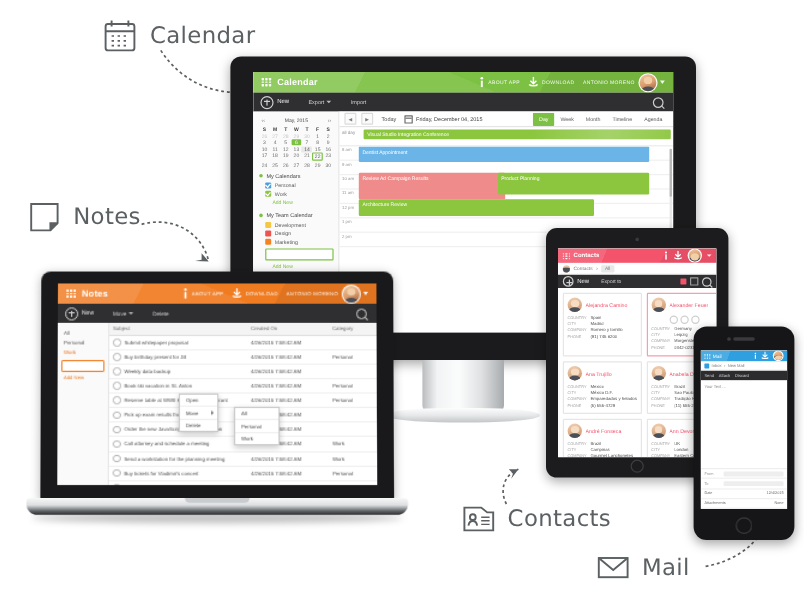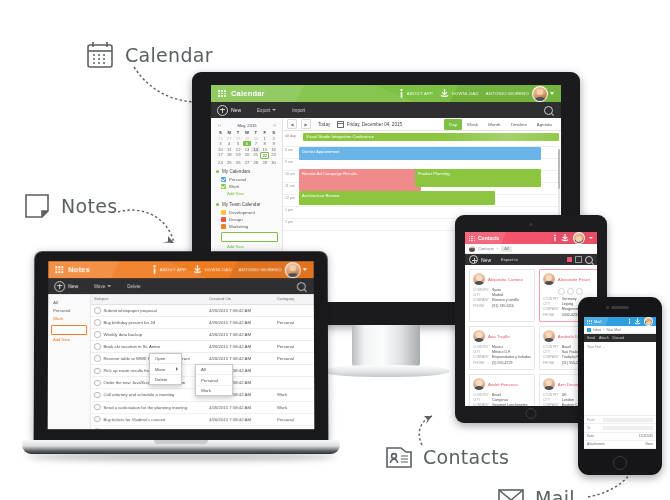--- a/index.html
+++ b/index.html
@@ -2,21 +2,21 @@
 <html><head>
 <meta charset="utf-8">
 <style>
   html,body{margin:0;padding:0;}
   body{
     width:670px;height:500px;position:relative;overflow:hidden;
     background:transparent;
     font-family:"Liberation Sans", sans-serif;
     -webkit-font-smoothing:antialiased;
   }
-  .stage{position:absolute;inset:0;margin-top:25px;}
+  .stage{position:absolute;inset:0;}
 
   
   .annot{position:absolute;display:flex;align-items:center;gap:9px;color:#5b6063;}
   .annot .glyph{flex:0 0 auto;}
   .annot .txt{font-size:19px;color:#5b6063;letter-spacing:.3px;font-family:"DejaVu Sans",sans-serif;}
   .annot svg{display:block;}
 
   .arrow{position:absolute;pointer-events:none;}
 
   

